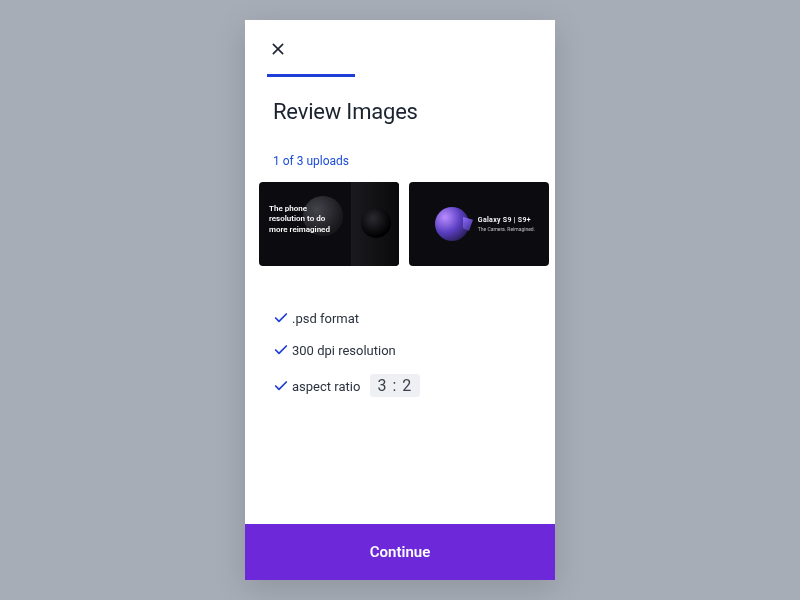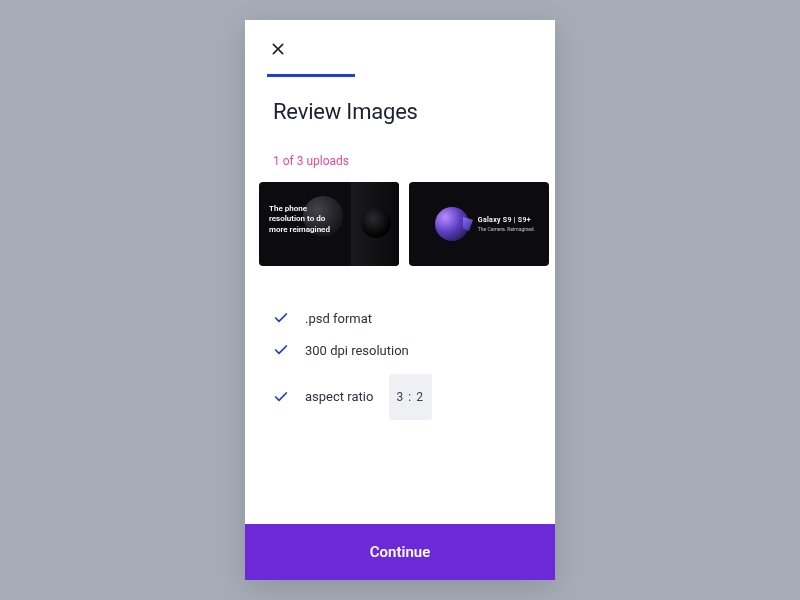--- a/index.html
+++ b/index.html
@@ -53,21 +53,21 @@
   }
   .title {
     font-size: 22px;
     font-weight: 400;
     color: #1b2330;
     letter-spacing: -0.2px;
   }
   .subtext {
     margin-top: 30px;
     font-size: 12px;
-    color: #ec4899;
+    color: #1d4ed8;
   }
   .carousel {
     margin-top: 14px;
     display: flex;
     gap: 10px;
     margin-left: -28px;
     padding-left: 14px;
   }
   .thumb {
     flex: 0 0 140px;
@@ -132,34 +132,34 @@
     text-align: left;
   }
   .thumb2-txt .line1 { font-weight: 600; letter-spacing: 0.3px; }
   .thumb2-txt .line2 { font-size: 5px; opacity: 0.7; }
   .checks {
     margin-top: 36px;
   }
   .check-row {
     display: flex;
     align-items: center;
-    gap: 16px;
+    gap: 3px;
     padding: 8px 0;
     font-size: 13px;
     color: #2b3340;
   }
   .check-row svg { width: 16px; height: 16px; flex: 0 0 16px; }
   .ratio-pill {
     display: inline-block;
-    margin-left: 12px;
-    padding: 16px 8px;
+    margin-left: 6px;
+    padding: 2px 8px;
     border-radius: 3px;
     background: #eef0f3;
     color: #3a3f4a;
-    font-size: 12px;
+    font-size: 16px;
     letter-spacing: 1px;
   }
   .cta {
     height: 56px;
     background: #6d28d9;
     color: #fff;
     display: flex;
     align-items: center;
     justify-content: center;
     font-size: 15px;

